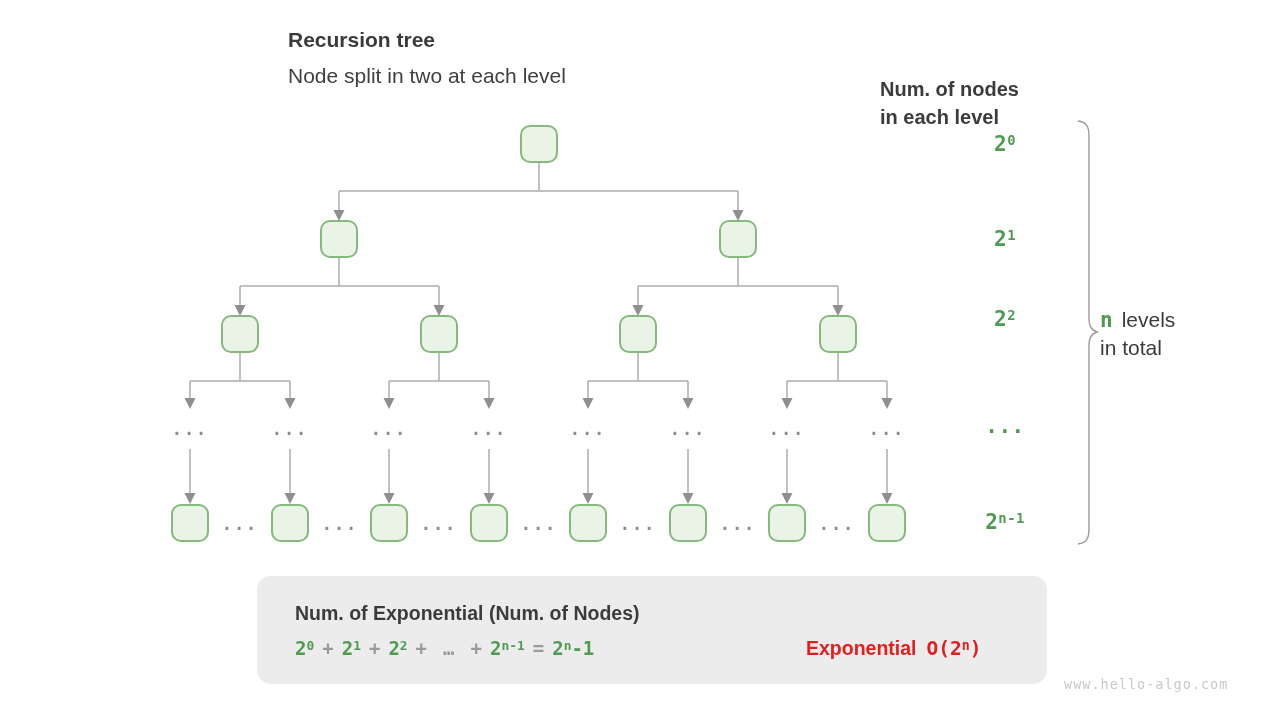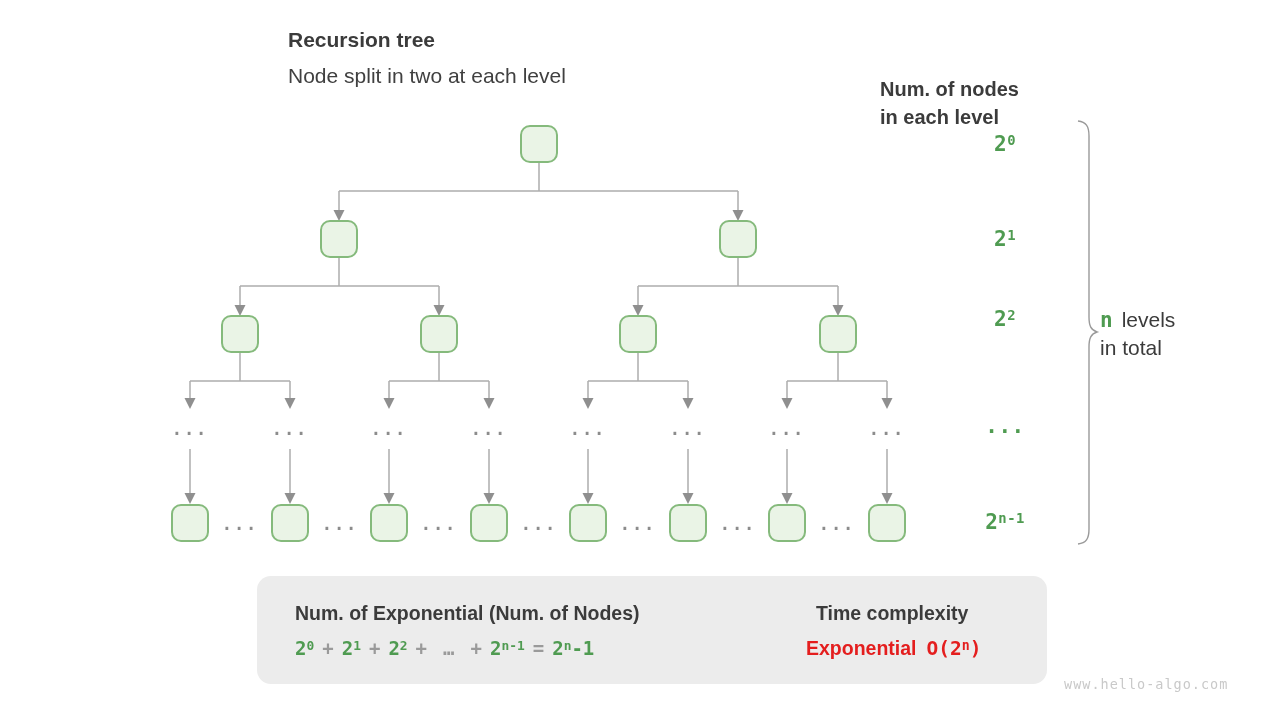--- a/index.html
+++ b/index.html
@@ -165,21 +165,20 @@
   <div class="abs center brace-label" style="left:1100px;top:306px;width:145px;">
     <div><span class="n">n</span><span>levels</span></div>
     <div>in total</div>
   </div>
 
   <div class="box">
     <div class="abs center box-heading" style="left:38px;top:26px;width:400px;">Num. of Exponential (Num. of Nodes)</div>
     <div class="abs center formula" style="left:38px;top:61px;width:400px;">
       <span class="term"><span>2</span><sup>0</sup></span><span class="op">+</span><span class="term"><span>2</span><sup>1</sup></span><span class="op">+</span><span class="term"><span>2</span><sup>2</sup></span><span class="op">+</span><span class="op">…</span><span class="op">+</span><span class="term"><span>2</span><sup>n-1</sup></span><span class="op">=</span><span class="term"><span>2</span><sup>n</sup><span>-1</span></span>
     </div>
-    <div class="abs center box-heading" style="left:559px;top:26px;width:200px;">Time complexity</div>
     <div class="abs center red-line" style="left:549px;top:61px;width:220px;">
       <span>Exponential</span><span class="red-expr"><span>O(2</span><sup>n</sup><span>)</span></span>
     </div>
   </div>
 
   <div class="watermark">www.hello-algo.com</div>
 
 </div>
 
 </body></html>

